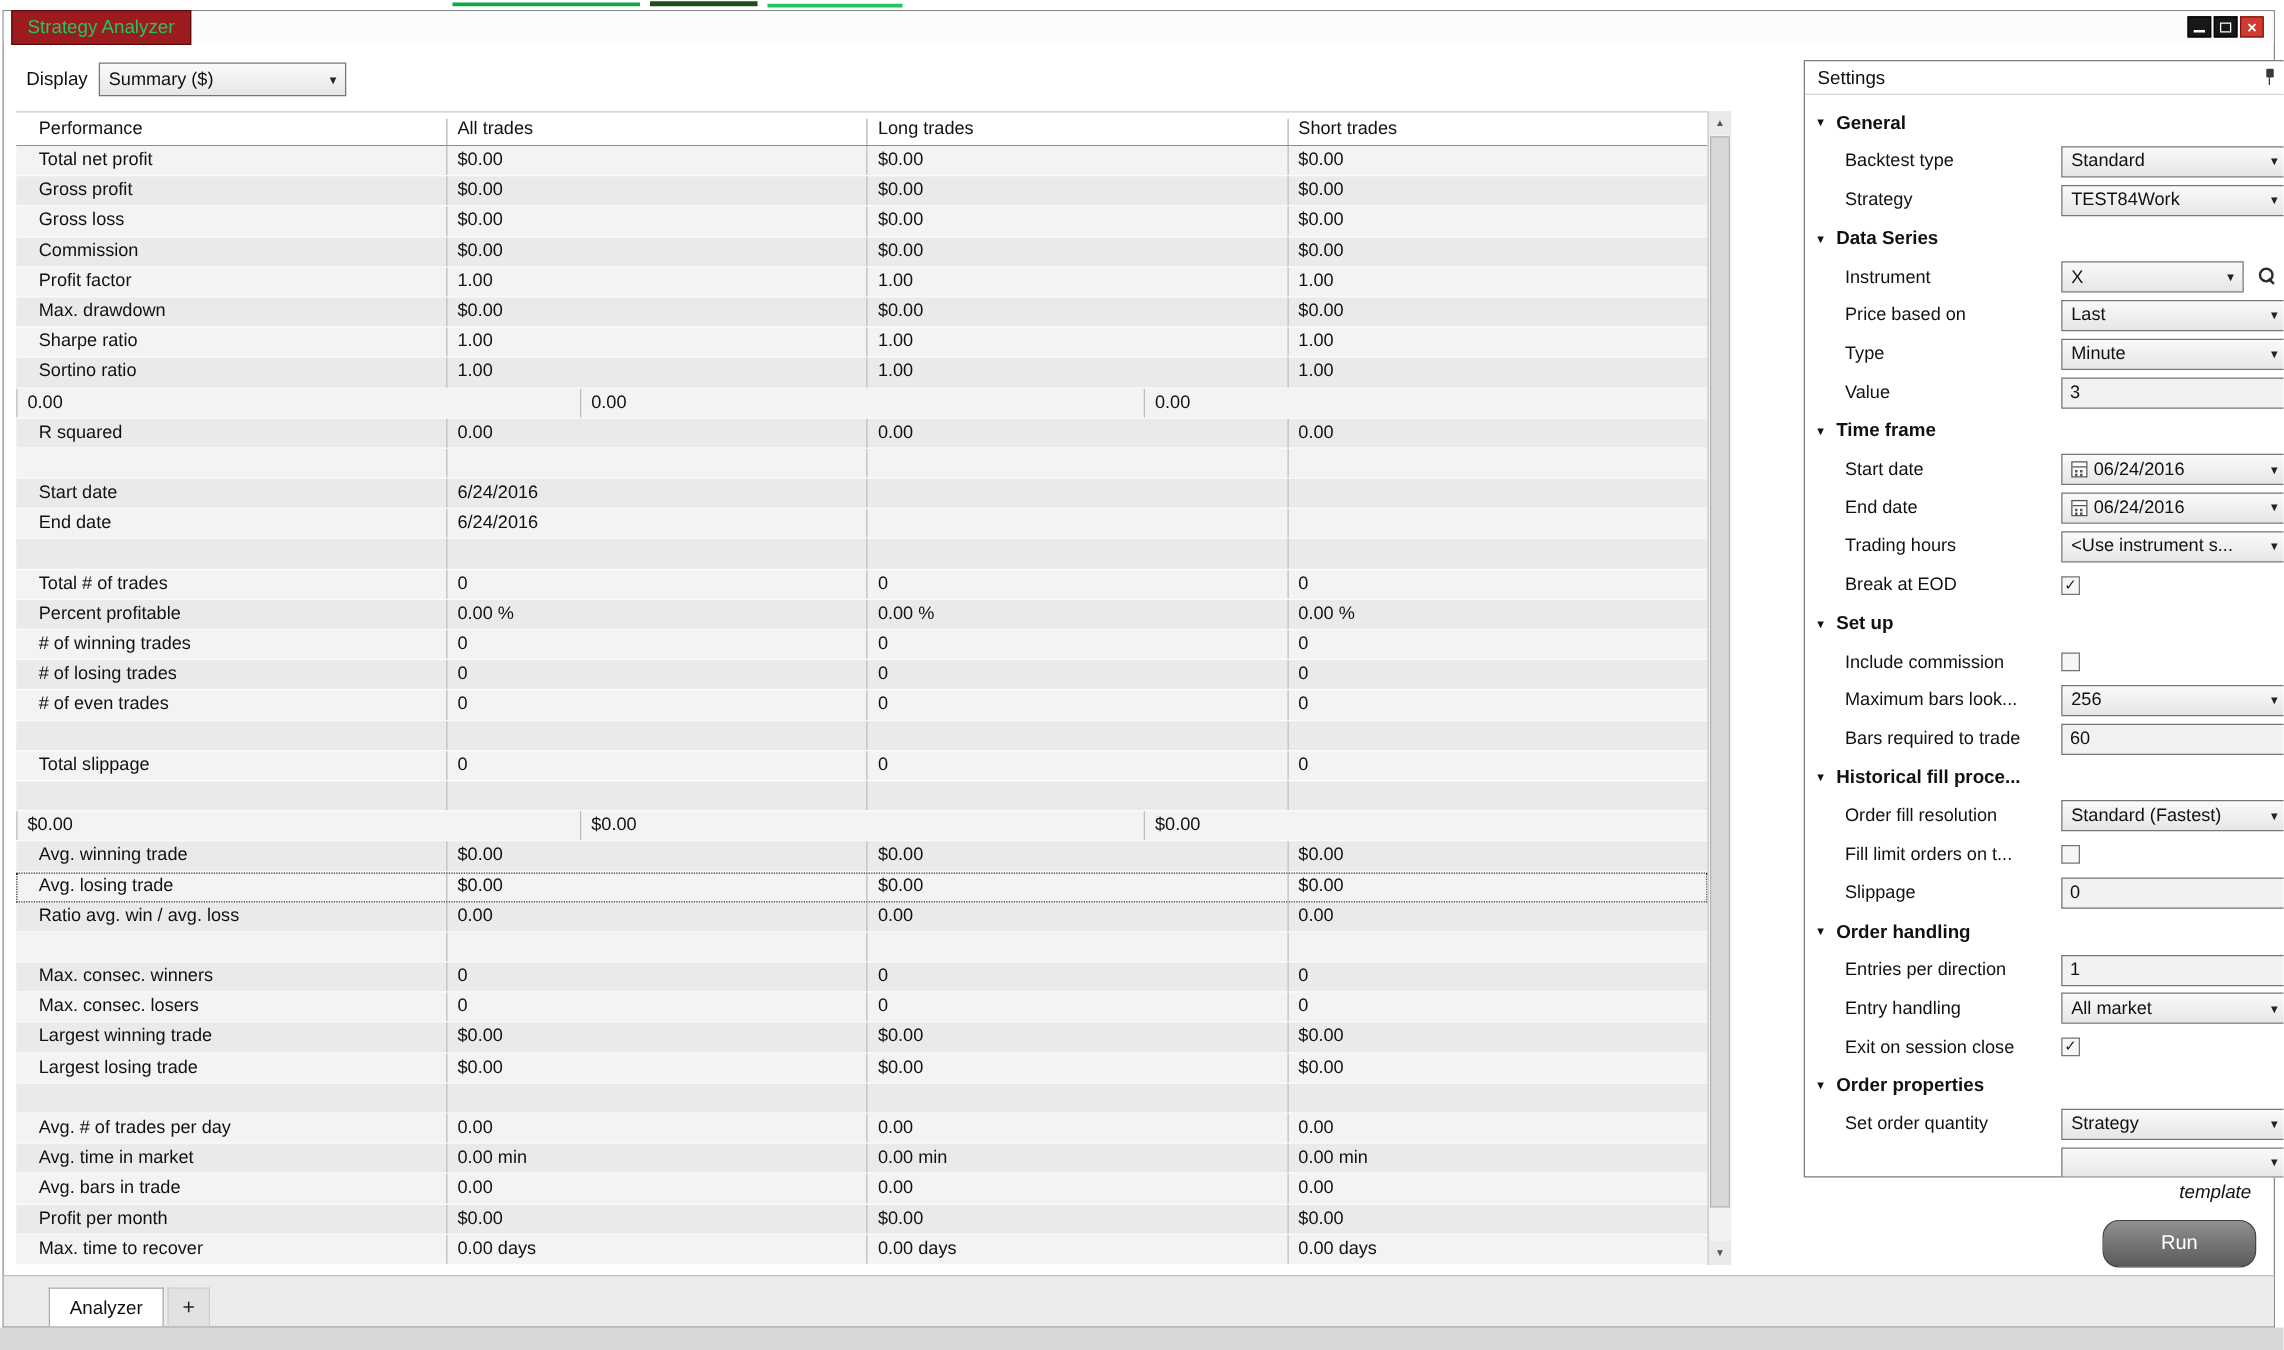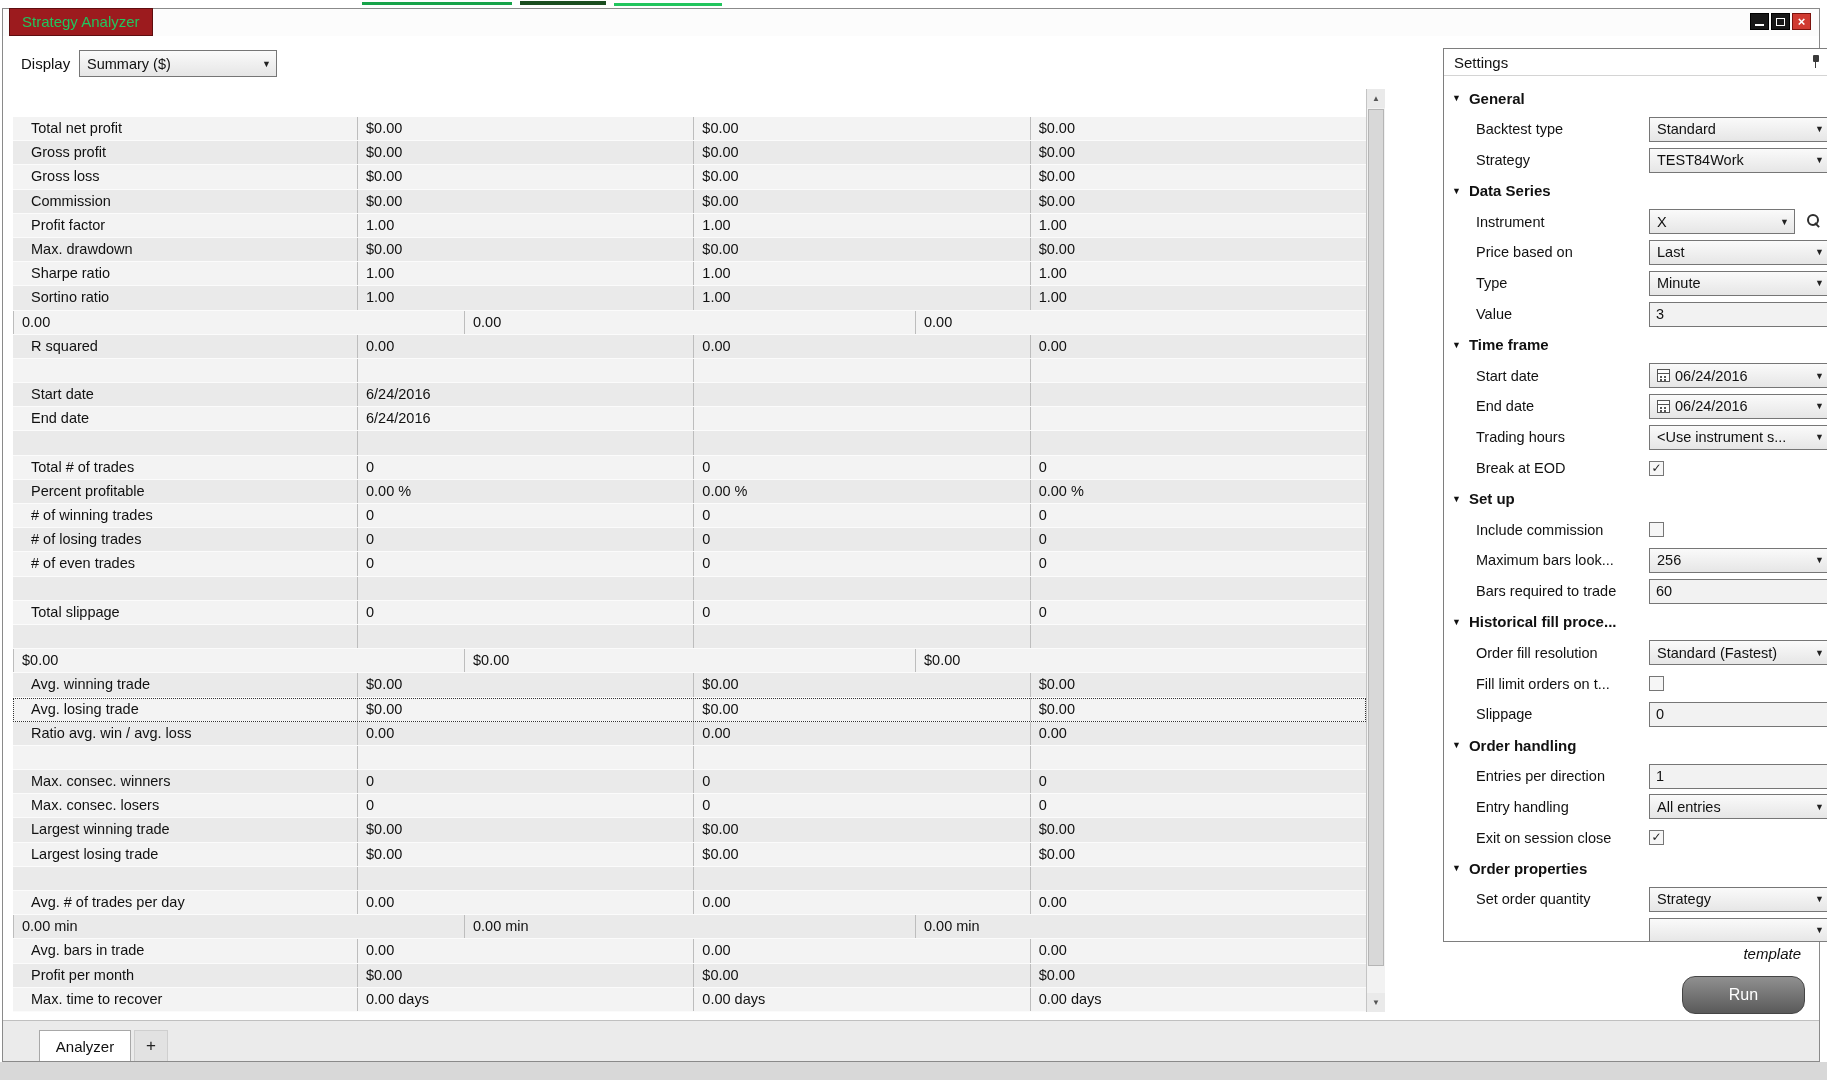--- a/index.html
+++ b/index.html
@@ -123,20 +123,26 @@
       </div>
     </div>
 
     <div id="display-label">Display</div>
     <div id="display-combo" class="combo">
       <span class="combo-text">Summary ($)</span>
       <span class="combo-arrow">▼</span>
     </div>
 
     <div id="perf-table">
+      <div id="table-header">
+          <div class="hcell col0">Performance</div>
+          <div class="hcell col1">All trades</div>
+          <div class="hcell col2">Long trades</div>
+          <div class="hcell col3">Short trades</div>
+        </div>
       <div id="table-body">
           <div class="trow">
             <div class="cell lab">Total net profit</div>
             <div class="cell val">$0.00</div>
             <div class="cell val">$0.00</div>
             <div class="cell val">$0.00</div>
           </div>
           <div class="trow odd">
             <div class="cell lab">Gross profit</div>
             <div class="cell val">$0.00</div>
@@ -321,20 +327,21 @@
             <div class="cell val"></div>
             <div class="cell val"></div>
           </div>
           <div class="trow">
             <div class="cell lab">Avg. # of trades per day</div>
             <div class="cell val">0.00</div>
             <div class="cell val">0.00</div>
             <div class="cell val">0.00</div>
           </div>
           <div class="trow odd">
+            <div class="cell lab">Avg. time in market</div>
             <div class="cell val">0.00 min</div>
             <div class="cell val">0.00 min</div>
             <div class="cell val">0.00 min</div>
           </div>
           <div class="trow">
             <div class="cell lab">Avg. bars in trade</div>
             <div class="cell val">0.00</div>
             <div class="cell val">0.00</div>
             <div class="cell val">0.00</div>
           </div>
@@ -497,21 +504,21 @@
             <div class="tri">▼</div>
             <div class="s-title">Order handling</div>
           </div>
           <div class="s-row">
             <div class="s-label">Entries per direction</div>
             <input class="s-input" value="1" style="">
           </div>
           <div class="s-row">
             <div class="s-label">Entry handling</div>
             <div class="combo">
-              <div class="combo-text">All entries</div>
+              <div class="combo-text">All market</div>
               <div class="combo-arrow">▼</div>
             </div>
           </div>
           <div class="s-row">
             <div class="s-label">Exit on session close</div>
             <div class="checkbox checked">✓</div>
           </div>
           <div class="s-header">
             <div class="tri">▼</div>
             <div class="s-title">Order properties</div>

